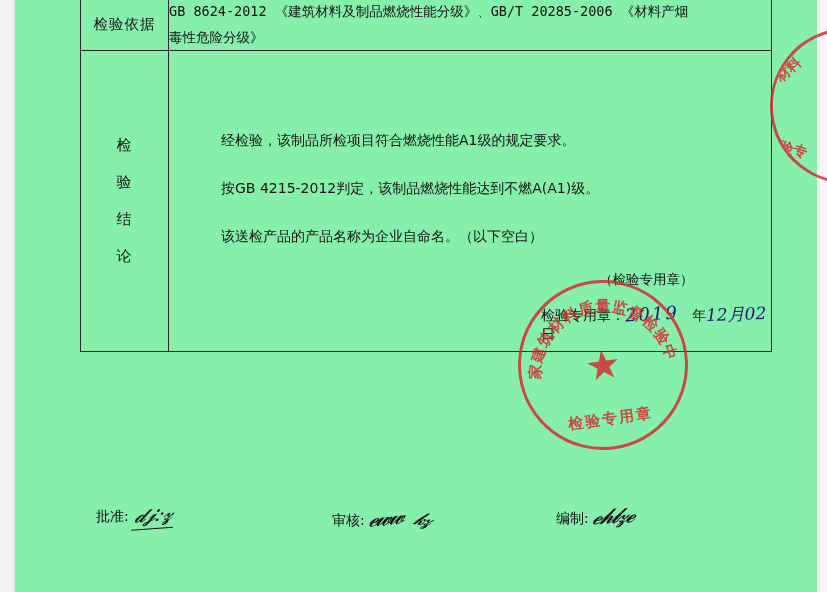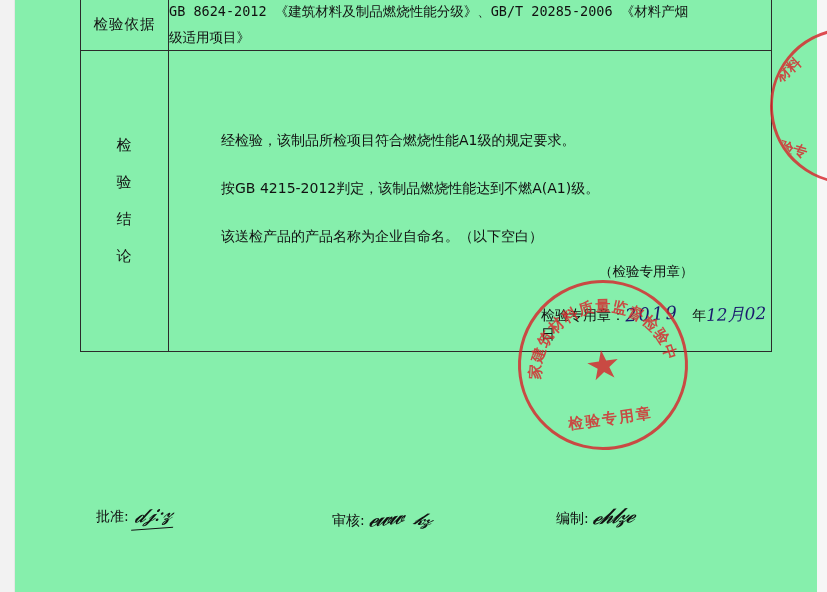--- a/index.html
+++ b/index.html
@@ -88,21 +88,21 @@
   .conc-line {
     font-size: 14px;
     font-family: "DejaVu Sans", "Liberation Sans", sans-serif;
     margin: 0 0 26px 0;
     padding-left: 52px;
     line-height: 1.6;
   }
   .seal-caption {
     position: absolute;
     left: 430px;
-    top: 212px;
+    top: 220px;
     font-size: 13.5px;
     font-family: "DejaVu Sans", "Liberation Sans", sans-serif;
   }
   .issue-date {
     position: absolute;
     left: 372px;
     top: 252px;
     font-size: 14px;
     font-family: "DejaVu Sans", "Liberation Sans", sans-serif;
   }
@@ -273,21 +273,21 @@
   <table class="doc-table">
     <colgroup>
       <col style="width:88px">
       <col>
     </colgroup>
     <tbody>
       <tr class="row-basis">
         <td class="lbl-cell">检验依据</td>
         <td class="val-cell">
           <div class="mono-ish">GB 8624-2012 《建筑材料及制品燃烧性能分级》、GB/T 20285-2006 《材料产烟</div>
-          <div class="mono-ish">级适用项目》</div>
+          <div class="mono-ish">毒性危险分级》</div>
         </td>
       </tr>
 
 
       <tr class="row-conclusion">
         <td class="lbl-cell">
           <div class="vert-label">
             <span>检</span>
             <span>验</span>
             <span>结</span>

